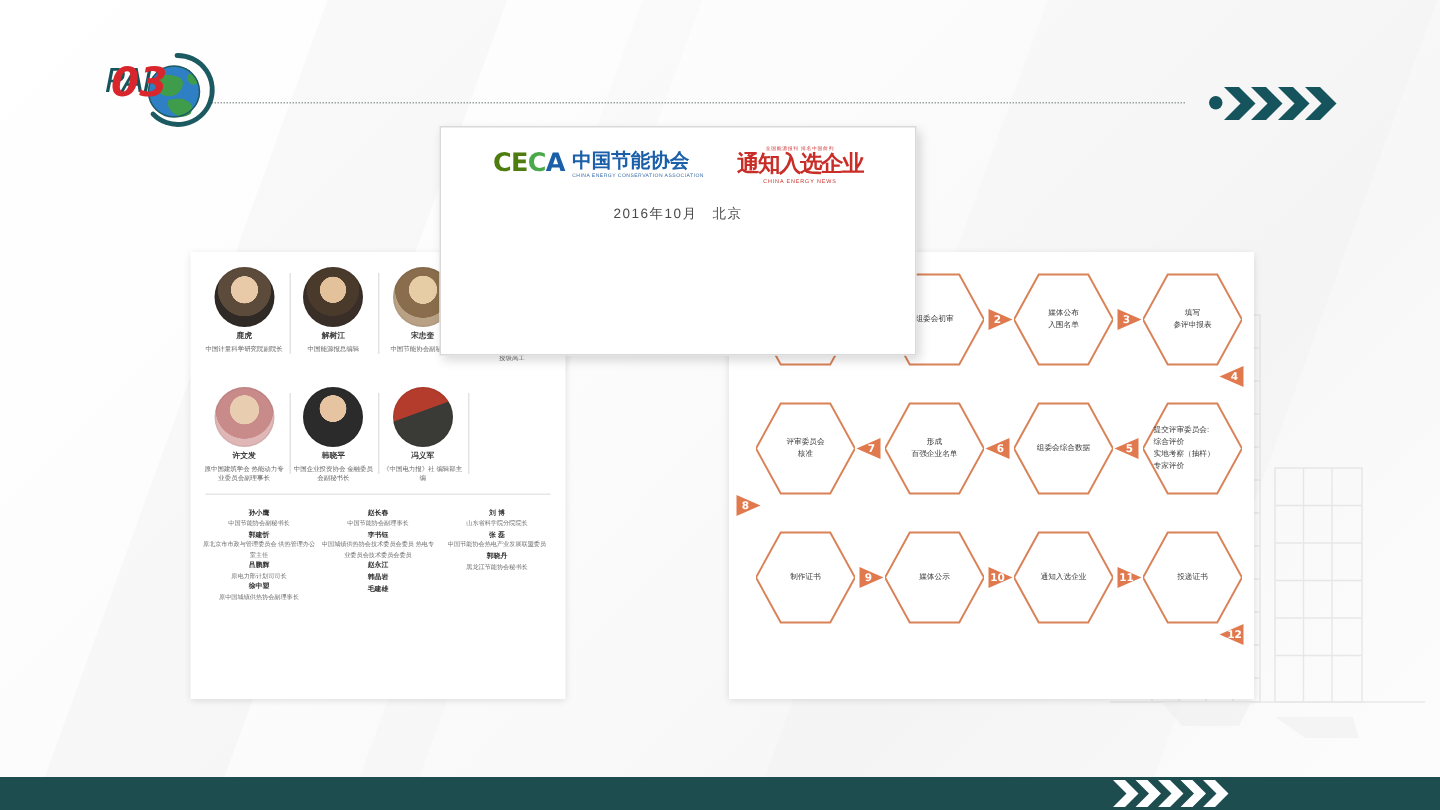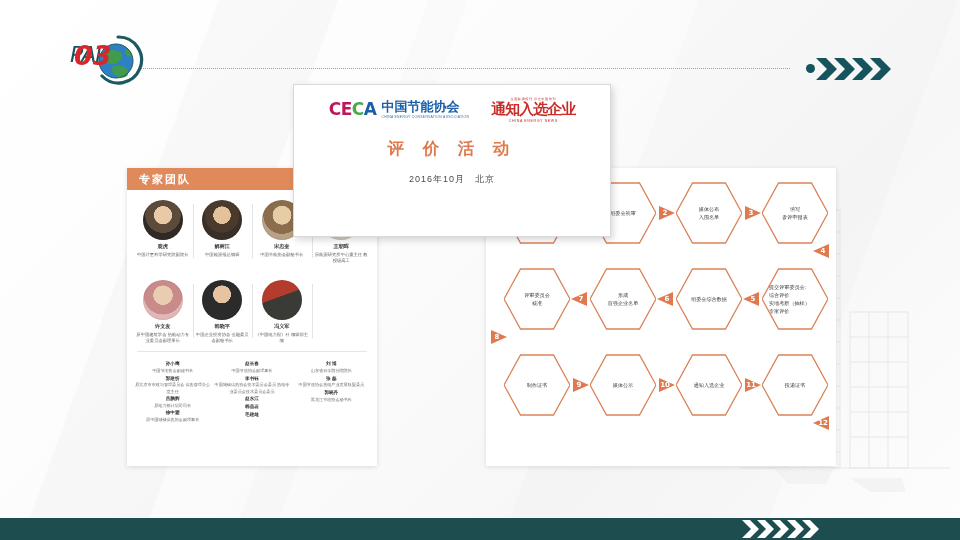--- a/index.html
+++ b/index.html
@@ -166,23 +166,20 @@
       <g fill="#15545c">
         <path d="M0 2 L11 13 L0 24 L10 24 L21 13 L10 2 Z"></path>
         <path d="M18 2 L29 13 L18 24 L28 24 L39 13 L28 2 Z"></path>
         <path d="M36 2 L47 13 L36 24 L46 24 L57 13 L46 2 Z"></path>
         <path d="M54 2 L65 13 L54 24 L64 24 L75 13 L64 2 Z"></path>
       </g>
     </svg>
   </div>
 
   <div class="expert-panel">
-    <div class="expert-head">
-      <span>专家团队</span>
-    </div>
 
     <div class="expert-grid">
       <div class="ecell">
         <div class="portrait" style="background:radial-gradient(circle at 50% 38%,#e8c9a8 0 28%,#5c4a3a 29% 55%,#2f2a26 56% 100%)"></div>
         <div class="pname">鹿虎</div>
         <div class="porg">中国计量科学研究院副院长</div>
       </div>
       <div class="ecell">
         <div class="portrait" style="background:radial-gradient(circle at 50% 38%,#e3c19b 0 27%,#4a3a2c 28% 54%,#3a2f28 55% 100%)"></div>
         <div class="pname">解树江</div>
@@ -401,36 +398,35 @@
         <div class="arrow" style="left: 326px; top: 246px;"><svg width="18" height="18" viewBox="0 0 18 18" style="transform:scaleX(-1)">
             <polygon points="1,2 17,9 1,16" fill="#e07a4e"></polygon>
           </svg><div class="num" style="left:4px">12</div></div>
       </div>
   </div>
 
   <div class="card">
     <div class="logos">
       <div class="ceca">
         <div class="ceca-mark">
-          <span style="color:#be185d">CE</span><span style="color:#4aa94a">C</span><span style="color:#1a5fa8">A</span>
+          <span style="color:#4d7c0f">CE</span><span style="color:#4aa94a">C</span><span style="color:#1a5fa8">A</span>
         </div>
         <div>
           <div class="ceca-cn">中国节能协会</div>
           <div class="ceca-en">CHINA ENERGY CONSERVATION ASSOCIATION</div>
         </div>
       </div>
       <div class="cen">
         <div class="cen-top">全国能源报刊  排名中国前列</div>
         <div class="cen-cn">通知入选企业</div>
         <div class="cen-en">CHINA ENERGY NEWS</div>
       </div>
     </div>
 
     <div class="card-title">
-      <div class="l2">评 价 活 动</div>
     </div>
     <div class="card-date">2016年10月　北京</div>
   </div>
 
   <div class="footer"></div>
   <svg class="chev-bottom" width="90" height="20" viewBox="0 0 90 20">
     <g fill="#ffffff">
       <path d="M0 1 L9 10 L0 19 L8 19 L17 10 L8 1 Z"></path>
       <path d="M15 1 L24 10 L15 19 L23 19 L32 10 L23 1 Z"></path>
       <path d="M30 1 L39 10 L30 19 L38 19 L47 10 L38 1 Z"></path>

